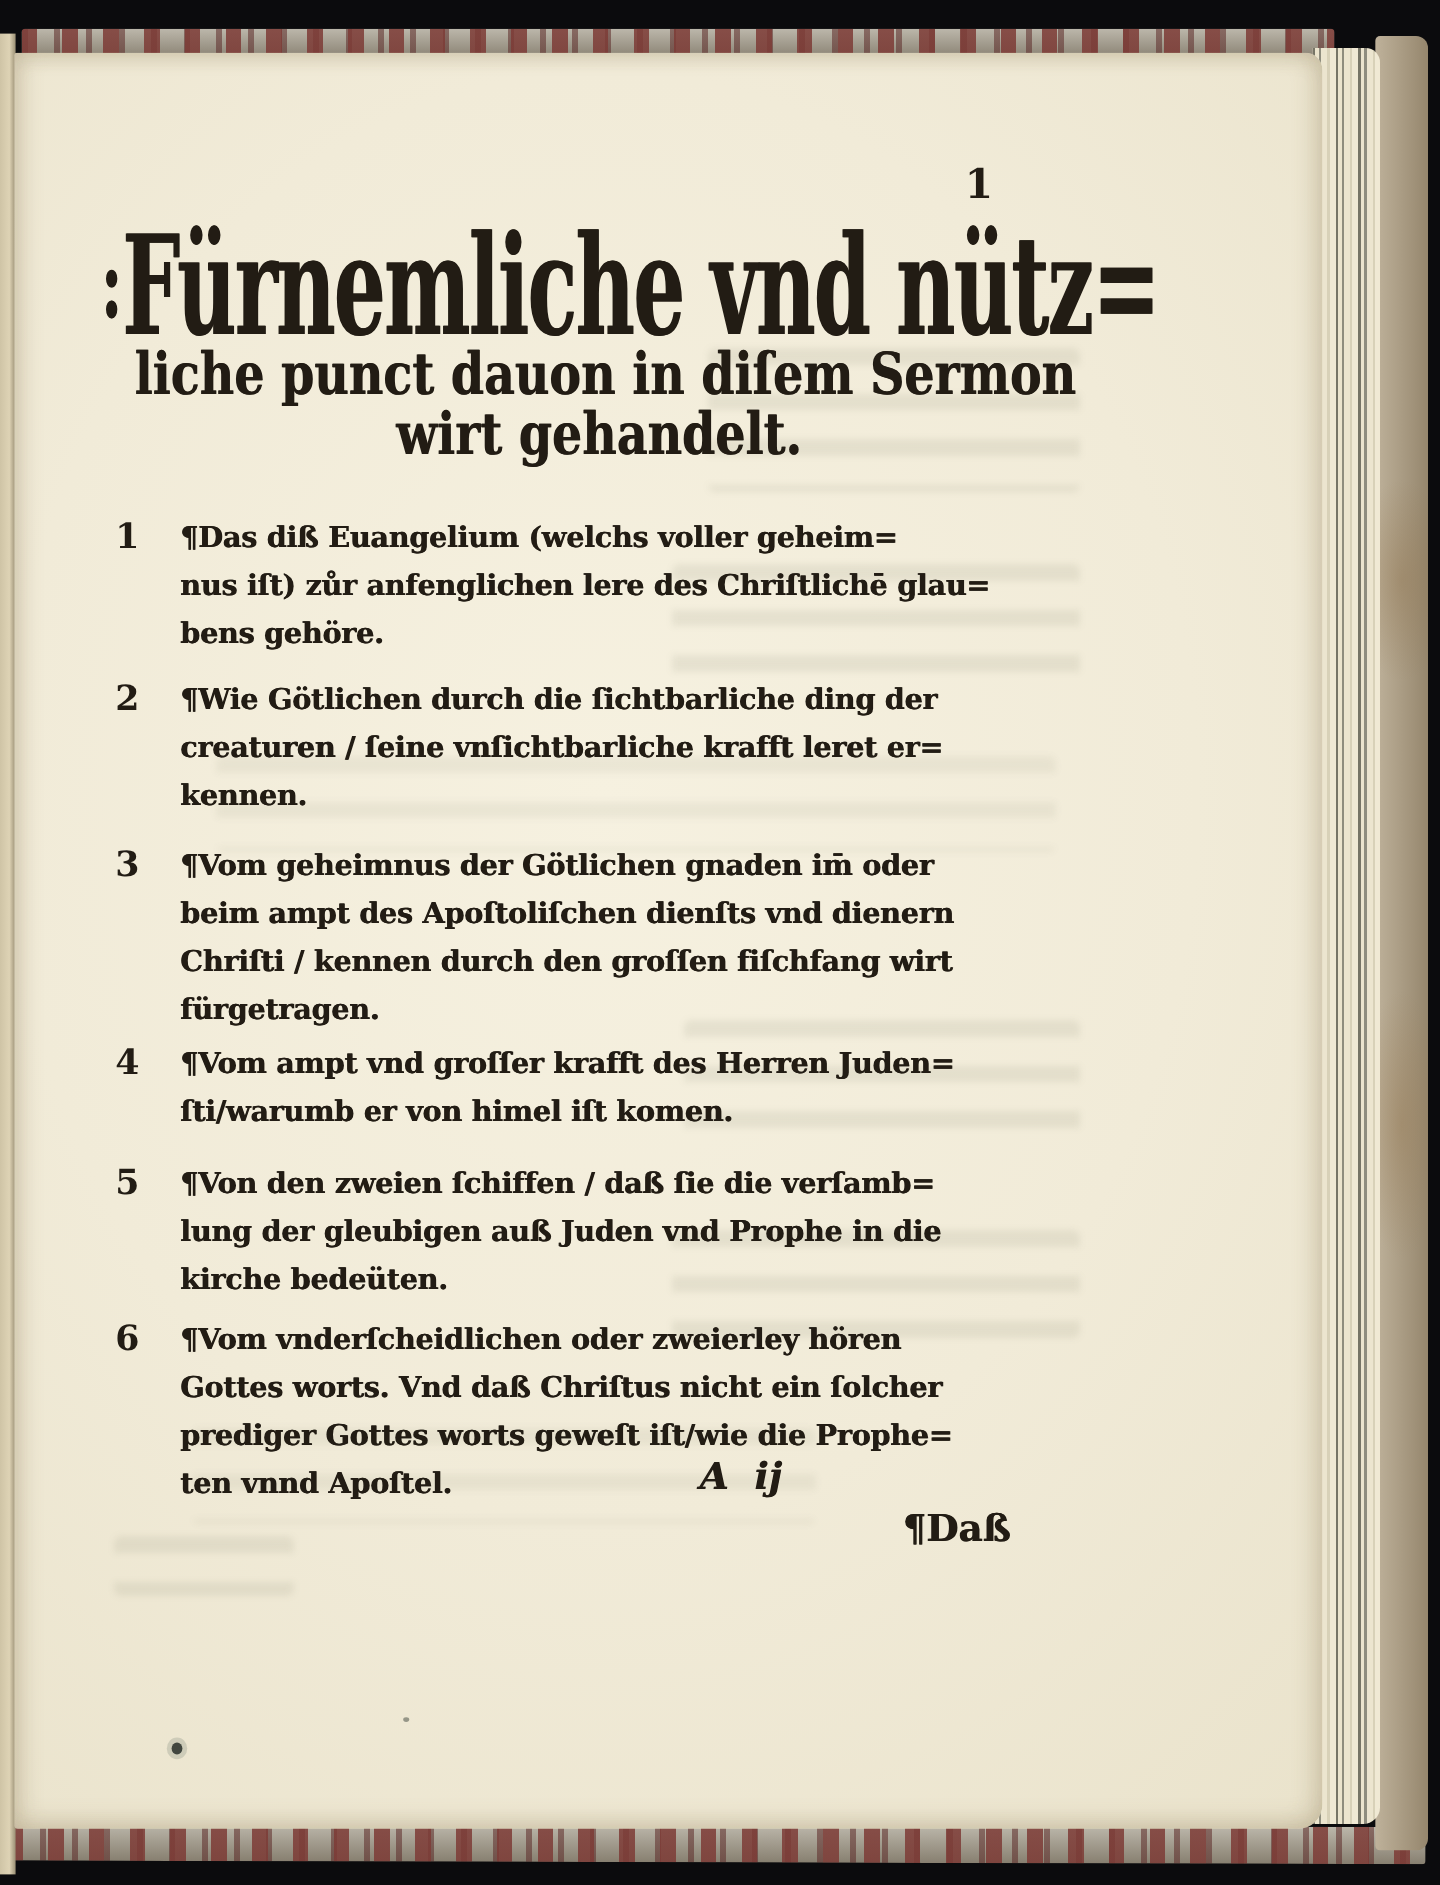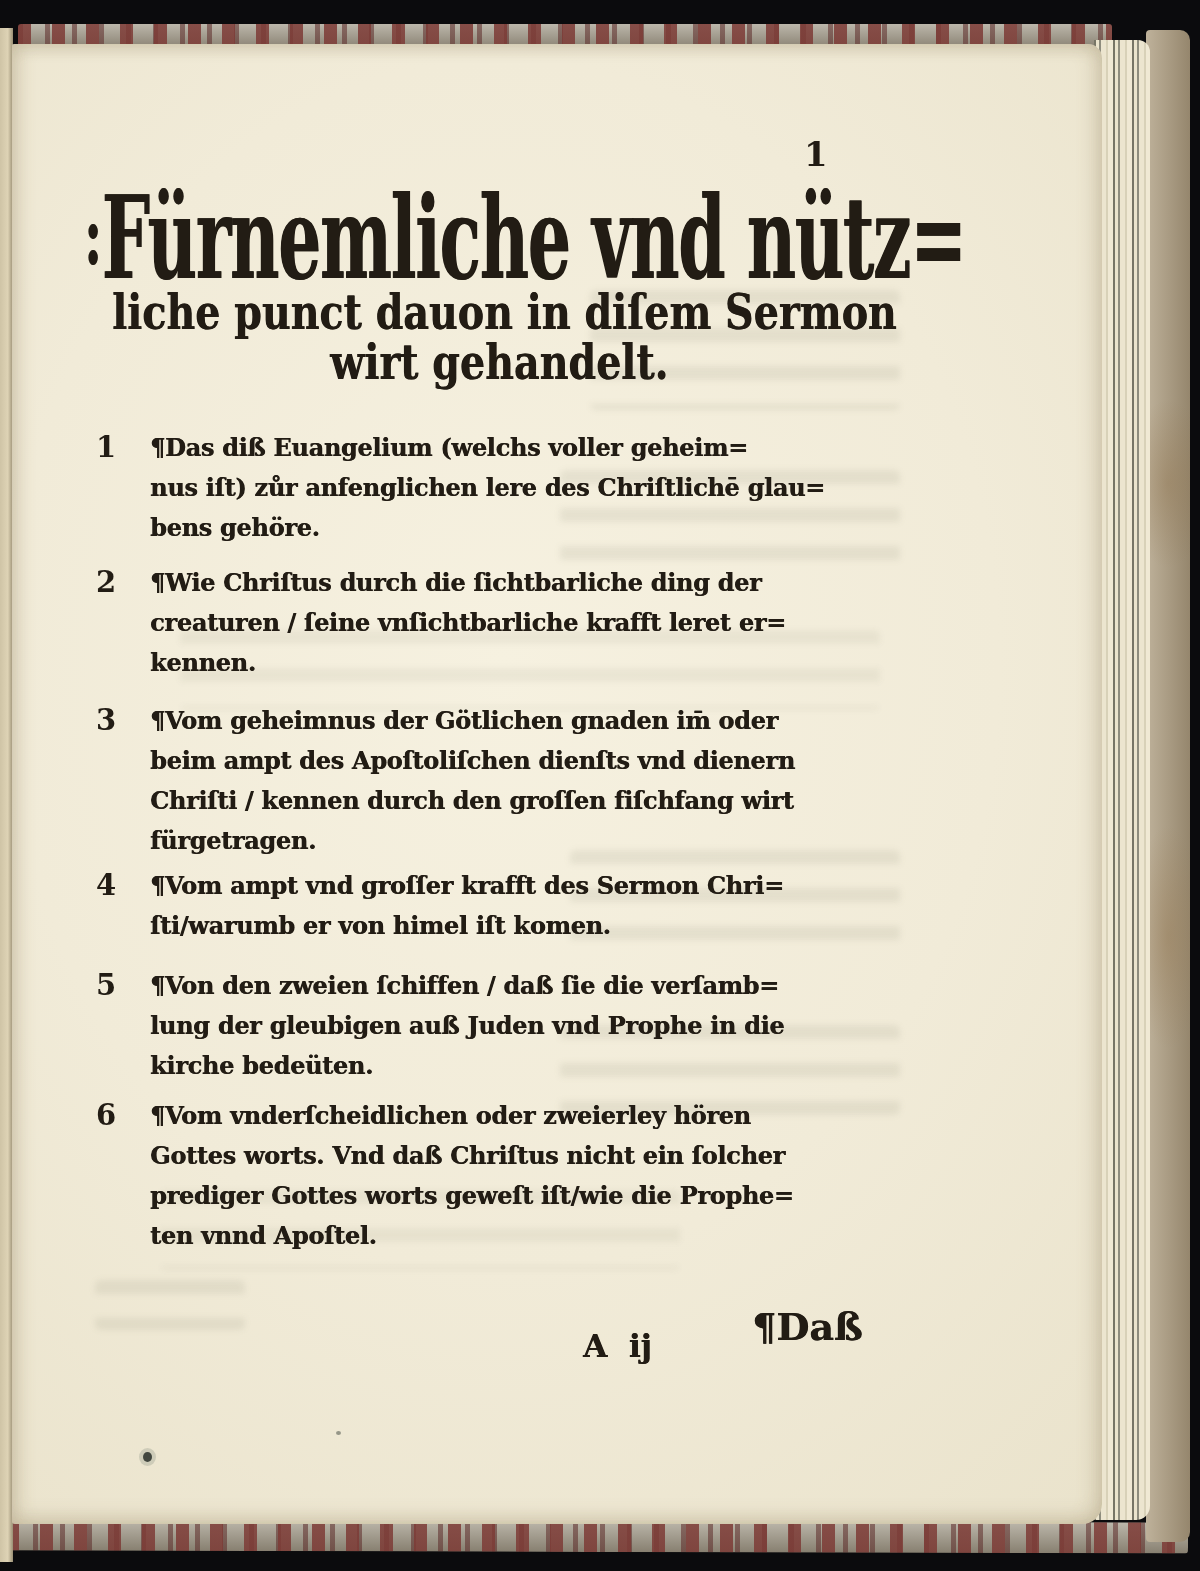--- a/index.html
+++ b/index.html
@@ -76,22 +76,22 @@
     left:330px;top:334px;font-size:44px;white-space:nowrap;
     transform:scale(.9,1.1);transform-origin:left top;
     text-shadow:.6px 0 0 currentColor;
   }
   .item{position:absolute;left:150px;width:760px;}
   .item .num{position:absolute;left:-54px;top:2px;font-size:29px;}
   .item .txt{
     white-space:pre-line;font-size:24px;line-height:40px;letter-spacing:-.3px;
     text-shadow:.5px 0 0 currentColor;
   }
-  .sig{left:583px;top:1328px;font-size:31px;white-space:pre;text-shadow:.5px 0 0 currentColor;}
-  .catch{left:752px;top:1304px;font-size:38px;text-shadow:.5px 0 0 currentColor;}
+  .sig{left:583px;top:1213px;font-size:31px;white-space:pre;text-shadow:.5px 0 0 currentColor;font-style:italic;}
+  .catch{left:752px;top:1256px;font-size:31px;text-shadow:.5px 0 0 currentColor;}
   
   .speck-a{
     position:absolute;left:143px;top:1452px;width:9px;height:10px;border-radius:50%;
     background:#41463f;box-shadow:0 0 0 4px rgba(150,155,140,.35);z-index:6;
   }
   .speck-b{
     position:absolute;left:336px;top:1431px;width:5px;height:4px;border-radius:50%;
     background:rgba(90,95,85,.6);z-index:6;
   }
 </style>
@@ -129,36 +129,36 @@
 
   <div class="ink item" style="top:428px;">
     <span class="num">1</span>
     <div class="txt">¶Das diß Euangelium (welchs voller geheim=
 nus iſt) zůr anfenglichen lere des Chriſtlichē glau=
 bens gehöre.</div>
   </div>
 
   <div class="ink item" style="top:563px;">
     <span class="num">2</span>
-    <div class="txt">¶Wie Chriſtus durch die ſichtbarliche ding der
+    <div class="txt">¶Wie Götlichen durch die ſichtbarliche ding der
 creaturen / ſeine vnſichtbarliche krafft leret er=
 kennen.</div>
   </div>
 
   <div class="ink item" style="top:701px;">
     <span class="num">3</span>
     <div class="txt">¶Vom geheimnus der Götlichen gnaden im̄ oder
 beim ampt des Apoſtoliſchen dienſts vnd dienern
 Chriſti / kennen durch den groſſen fiſchfang wirt
 fürgetragen.</div>
   </div>
 
   <div class="ink item" style="top:866px;">
     <span class="num">4</span>
-    <div class="txt">¶Vom ampt vnd groſſer krafft des Sermon Chri=
+    <div class="txt">¶Vom ampt vnd groſſer krafft des Herren Juden=
 ſti/warumb er von himel iſt komen.</div>
   </div>
 
   <div class="ink item" style="top:966px;">
     <span class="num">5</span>
     <div class="txt">¶Von den zweien ſchiffen / daß ſie die verſamb=
 lung der gleubigen auß Juden vnd Prophe in die
 kirche bedeüten.</div>
   </div>
 

